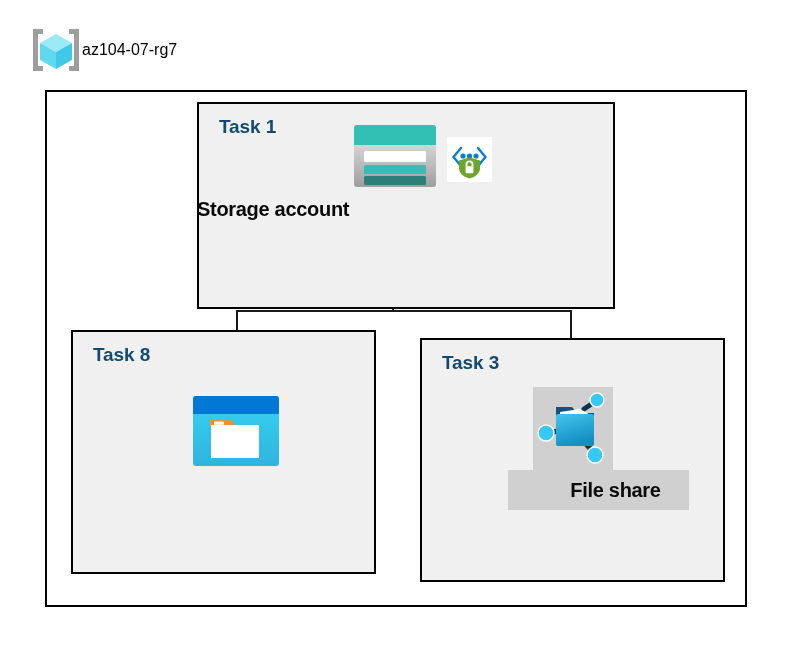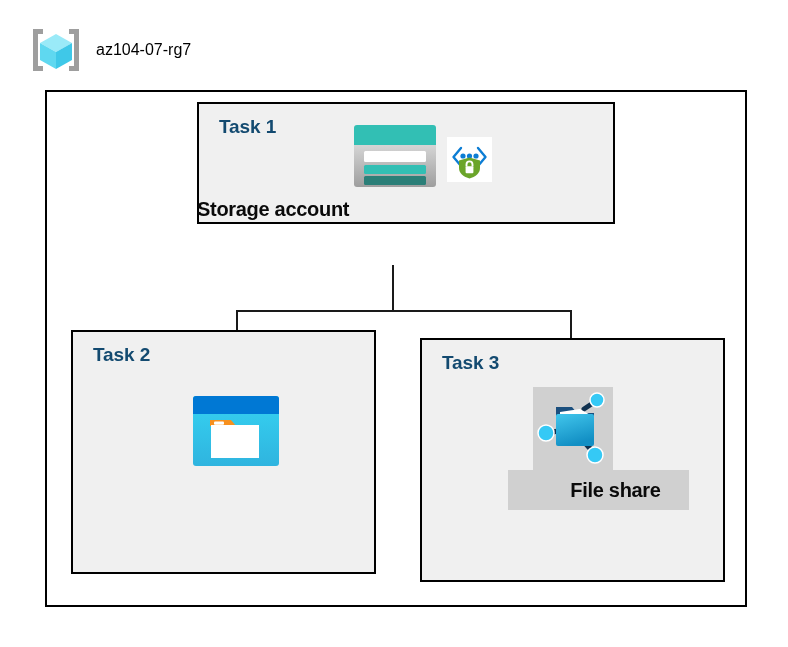--- a/index.html
+++ b/index.html
@@ -16,21 +16,20 @@
     -webkit-font-smoothing: antialiased;
   }
 
   
   #rg-header {
     position: absolute;
     left: 30px;
     top: 26px;
     display: flex;
     align-items: center;
-    gap: 14px;
   }
   #rg-icon {
     width: 52px;
     height: 48px;
     display: block;
   }
 
   
   #rg-boundary {
     position: absolute;
@@ -43,21 +42,21 @@
     box-sizing: border-box;
   }
 
   
   .task-box {
     position: absolute;
     background: #F0F0F0;
     border: 2px solid #000000;
     box-sizing: border-box;
   }
-  #task-box-1 { left: 197px; top: 102px; width: 418px; height: 122px; text-decoration: underline; }
+  #task-box-1 { left: 197px; top: 102px; width: 418px; height: 207px; text-decoration: underline; }
   #task-box-2 { left: 71px;  top: 330px; width: 305px; height: 244px; }
   #task-box-3 { left: 420px; top: 338px; width: 305px; height: 244px; }
 
   .task-label {
     position: absolute;
     left: 20px;
     top: 12px;
     font-size: 19px;
     font-weight: bold;
     color: #134A70;
@@ -202,21 +201,21 @@
 
     <path d="M19.5,29.5 L19.5,27.4 C19.5,25.6 20.8,24.4 22.5,24.4 C24.2,24.4 25.5,25.6 25.5,27.4 L25.5,29.5" fill="none" stroke="#FFFFFF" stroke-width="1.9"></path>
 
     <rect x="18.6" y="29.3" width="7.8" height="7" rx="1" fill="#FFFFFF"></rect>
   </svg>
 </div>
 
 <div class="node-label" id="storage-label">Storage account</div>
 
 <div class="task-box" id="task-box-2">
-  <div class="task-label">Task 2</div>
+  <div class="task-label">Task 8</div>
 
 </div>
 
 <div class="icon-wrap" id="blob-icon-wrap">
   <svg width="90" height="74" viewBox="0 0 90 74">
     <defs>
       <linearGradient id="gradBlobBody" x1="0" y1="0" x2="0" y2="1">
         <stop offset="0%" stop-color="#36D3F2"></stop>
         <stop offset="100%" stop-color="#2FB4DF"></stop>
       </linearGradient>

